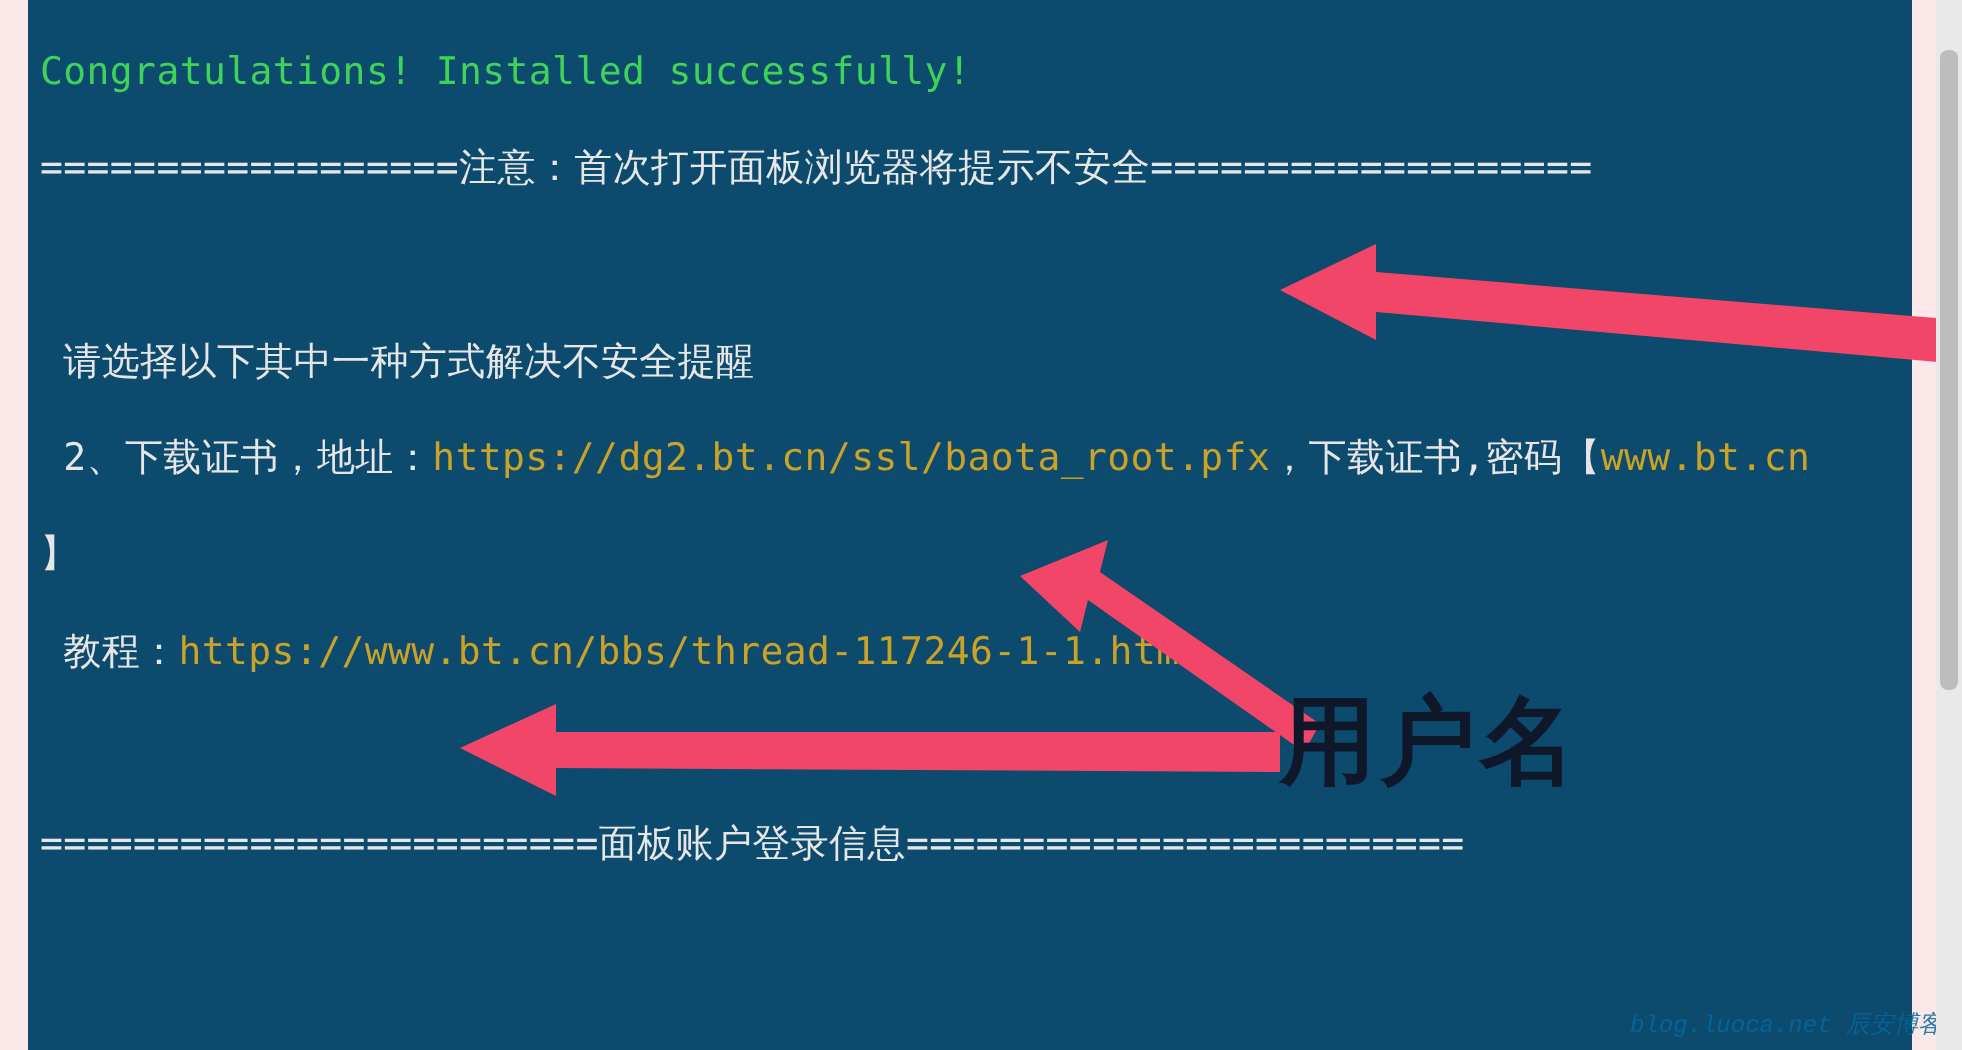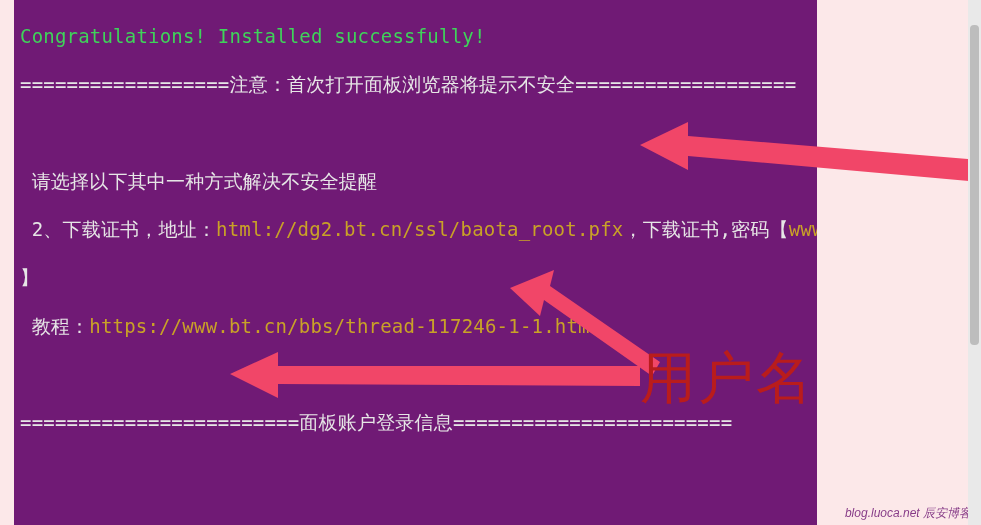--- a/index.html
+++ b/index.html
@@ -8,51 +8,51 @@
     background: #fce8e9;
     font-family: "DejaVu Sans Mono", "Courier New", monospace;
     font-size: 19px;
     line-height: 1.27;
     position: relative;
   }
   .terminal {
     position: absolute;
     left: 14px;
     top: 0;
-    width: 803px;
+    width: 942px;
     height: 525px;
-    background: #701a75;
+    background: #0c4a6e;
     color: #e6e6e6;
     padding: 0 4px 0 6px;
     white-space: pre;
     overflow: hidden;
     letter-spacing: 0.2px;
   }
   .line { white-space: pre; }
   .green { color: #3fd35a; }
   .yellow { color: #c9a227; }
   
   .arrow {
     position: absolute;
     pointer-events: none;
   }
   .annotation {
     position: absolute;
-    color: #b91c1c;
+    color: #0f172a;
     font-family: "Microsoft YaHei","PingFang SC",sans-serif;
-    font-size: 56px;
-    font-weight: 400;
+    font-size: 48px;
+    font-weight: 700;
     letter-spacing: 2px;
   }
   .watermark {
     position: absolute;
     right: 10px;
     bottom: 4px;
-    color: #701a75;
-    font-family: Liberation Sans, sans-serif;
+    color: #0369a1;
+    font-family: Liberation Mono, monospace;
     font-size: 12px;
     font-style: italic;
     opacity: 0.85;
   }
   .scrollbar {
     position:absolute;
     right:0; top:0;
     width:13px; height:525px;
     background:#e9e9e9;
   }
@@ -65,21 +65,21 @@
   }
 </style>
 </head>
 <body>
 
 <div class="terminal">
 <div class="line"><span class="green">Congratulations! Installed successfully!</span></div>
 <div class="line"><span>==================</span><span>注意：首次打开面板浏览器将提示不安全</span><span>===================</span></div>
 <div class="line"> </div>
 <div class="line"> 请选择以下其中一种方式解决不安全提醒</div>
-<div class="line"><span> 2、下载证书，地址：</span><span class="yellow">html://dg2.bt.cn/ssl/baota_root.pfx</span><span>，下载证书,密码【</span><span class="yellow">www.bt.cn</span></div>
+<div class="line"><span> 2、下载证书，地址：</span><span class="yellow">https://dg2.bt.cn/ssl/baota_root.pfx</span><span>，下载证书,密码【</span><span class="yellow">www.bt.cn</span></div>
 <div class="line">】</div>
 <div class="line"><span> 教程：</span><span class="yellow">https://www.bt.cn/bbs/thread-117246-1-1.html</span></div>
 <div class="line"> </div>
 <div class="line"><span>========================</span><span>面板账户登录信息</span><span>========================</span></div>
 
 
 
 
 
 

